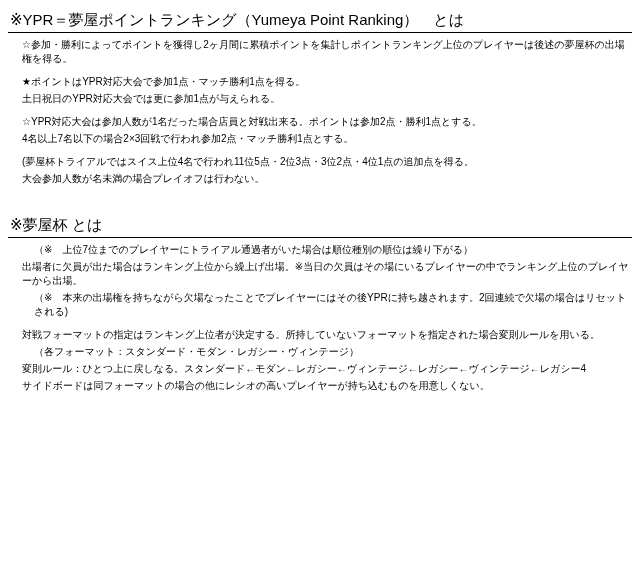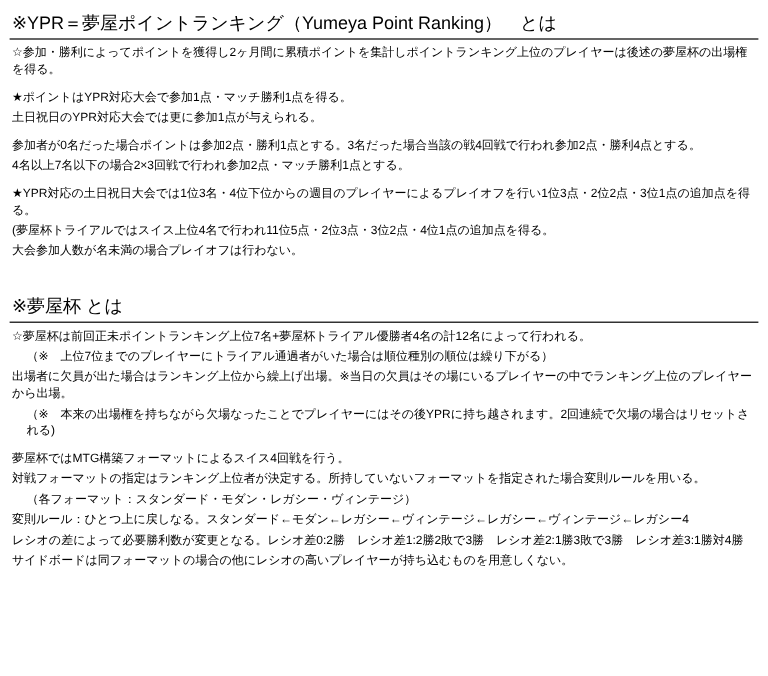--- a/index.html
+++ b/index.html
@@ -37,20 +37,21 @@
     font-size: 10px;
     line-height: 14px;
     margin: 0 0 3px 2px;
     white-space: pre-wrap;
   }
   .para.indent1 {
     margin-left: 14px;
   }
   .block {
     margin-bottom: 9px;
+    margin-left: 12px;
   }
   .spacer-lg {
     height: 16px;
   }
 </style>
 </head>
 <body>
 
 <div class="page">
 
@@ -60,46 +61,42 @@
   <div class="block">
     <p class="para">☆参加・勝利によってポイントを獲得し2ヶ月間に累積ポイントを集計しポイントランキング上位のプレイヤーは後述の夢屋杯の出場権を得る。</p>
   </div>
 
   <div class="block">
     <p class="para">★ポイントはYPR対応大会で参加1点・マッチ勝利1点を得る。</p>
     <p class="para">土日祝日のYPR対応大会では更に参加1点が与えられる。</p>
   </div>
 
   <div class="block">
-    <p class="para">参加者が0名だった場合ポイントは参加2点・勝利1点とする。3名だった場合当該の戦4回戦で行われ参加2点・勝利4点とする。</p>
+    <p class="para">☆YPR対応大会は参加人数が1名だった場合店員と対戦出来る。ポイントは参加2点・勝利1点とする。</p>
     <p class="para">4名以上7名以下の場合2×3回戦で行われ参加2点・マッチ勝利1点とする。</p>
   </div>
 
   <div class="block">
-    <p class="para">★YPR対応の土日祝日大会では1位3名・4位下位からの週目のプレイヤーによるプレイオフを行い1位3点・2位2点・3位1点の追加点を得る。</p>
     <p class="para">(夢屋杯トライアルではスイス上位4名で行われ11位5点・2位3点・3位2点・4位1点の追加点を得る。</p>
     <p class="para">大会参加人数が名未満の場合プレイオフは行わない。</p>
   </div>
 
   <div class="spacer-lg"></div>
 
   <h1 class="section-title">※夢屋杯 とは</h1>
   <hr class="rule">
 
   <div class="block">
-    <p class="para">☆夢屋杯は前回正未ポイントランキング上位7名+夢屋杯トライアル優勝者4名の計12名によって行われる。</p>
     <p class="para indent1">（※　上位7位までのプレイヤーにトライアル通過者がいた場合は順位種別の順位は繰り下がる）</p>
     <p class="para">出場者に欠員が出た場合はランキング上位から繰上げ出場。※当日の欠員はその場にいるプレイヤーの中でランキング上位のプレイヤーから出場。</p>
     <p class="para indent1">（※　本来の出場権を持ちながら欠場なったことでプレイヤーにはその後YPRに持ち越されます。2回連続で欠場の場合はリセットされる)</p>
   </div>
 
 
   <div class="block">
-    <p class="para">夢屋杯ではMTG構築フォーマットによるスイス4回戦を行う。</p>
     <p class="para">対戦フォーマットの指定はランキング上位者が決定する。所持していないフォーマットを指定された場合変則ルールを用いる。</p>
     <p class="para indent1">（各フォーマット：スタンダード・モダン・レガシー・ヴィンテージ）</p>
     <p class="para">変則ルール：ひとつ上に戻しなる。スタンダード←モダン←レガシー←ヴィンテージ←レガシー←ヴィンテージ←レガシー4</p>
-    <p class="para">レシオの差によって必要勝利数が変更となる。レシオ差0:2勝　レシオ差1:2勝2敗で3勝　レシオ差2:1勝3敗で3勝　レシオ差3:1勝対4勝</p>
     <p class="para">サイドボードは同フォーマットの場合の他にレシオの高いプレイヤーが持ち込むものを用意しくない。</p>
 
   </div>
 
 </div>
 
 </body></html>

